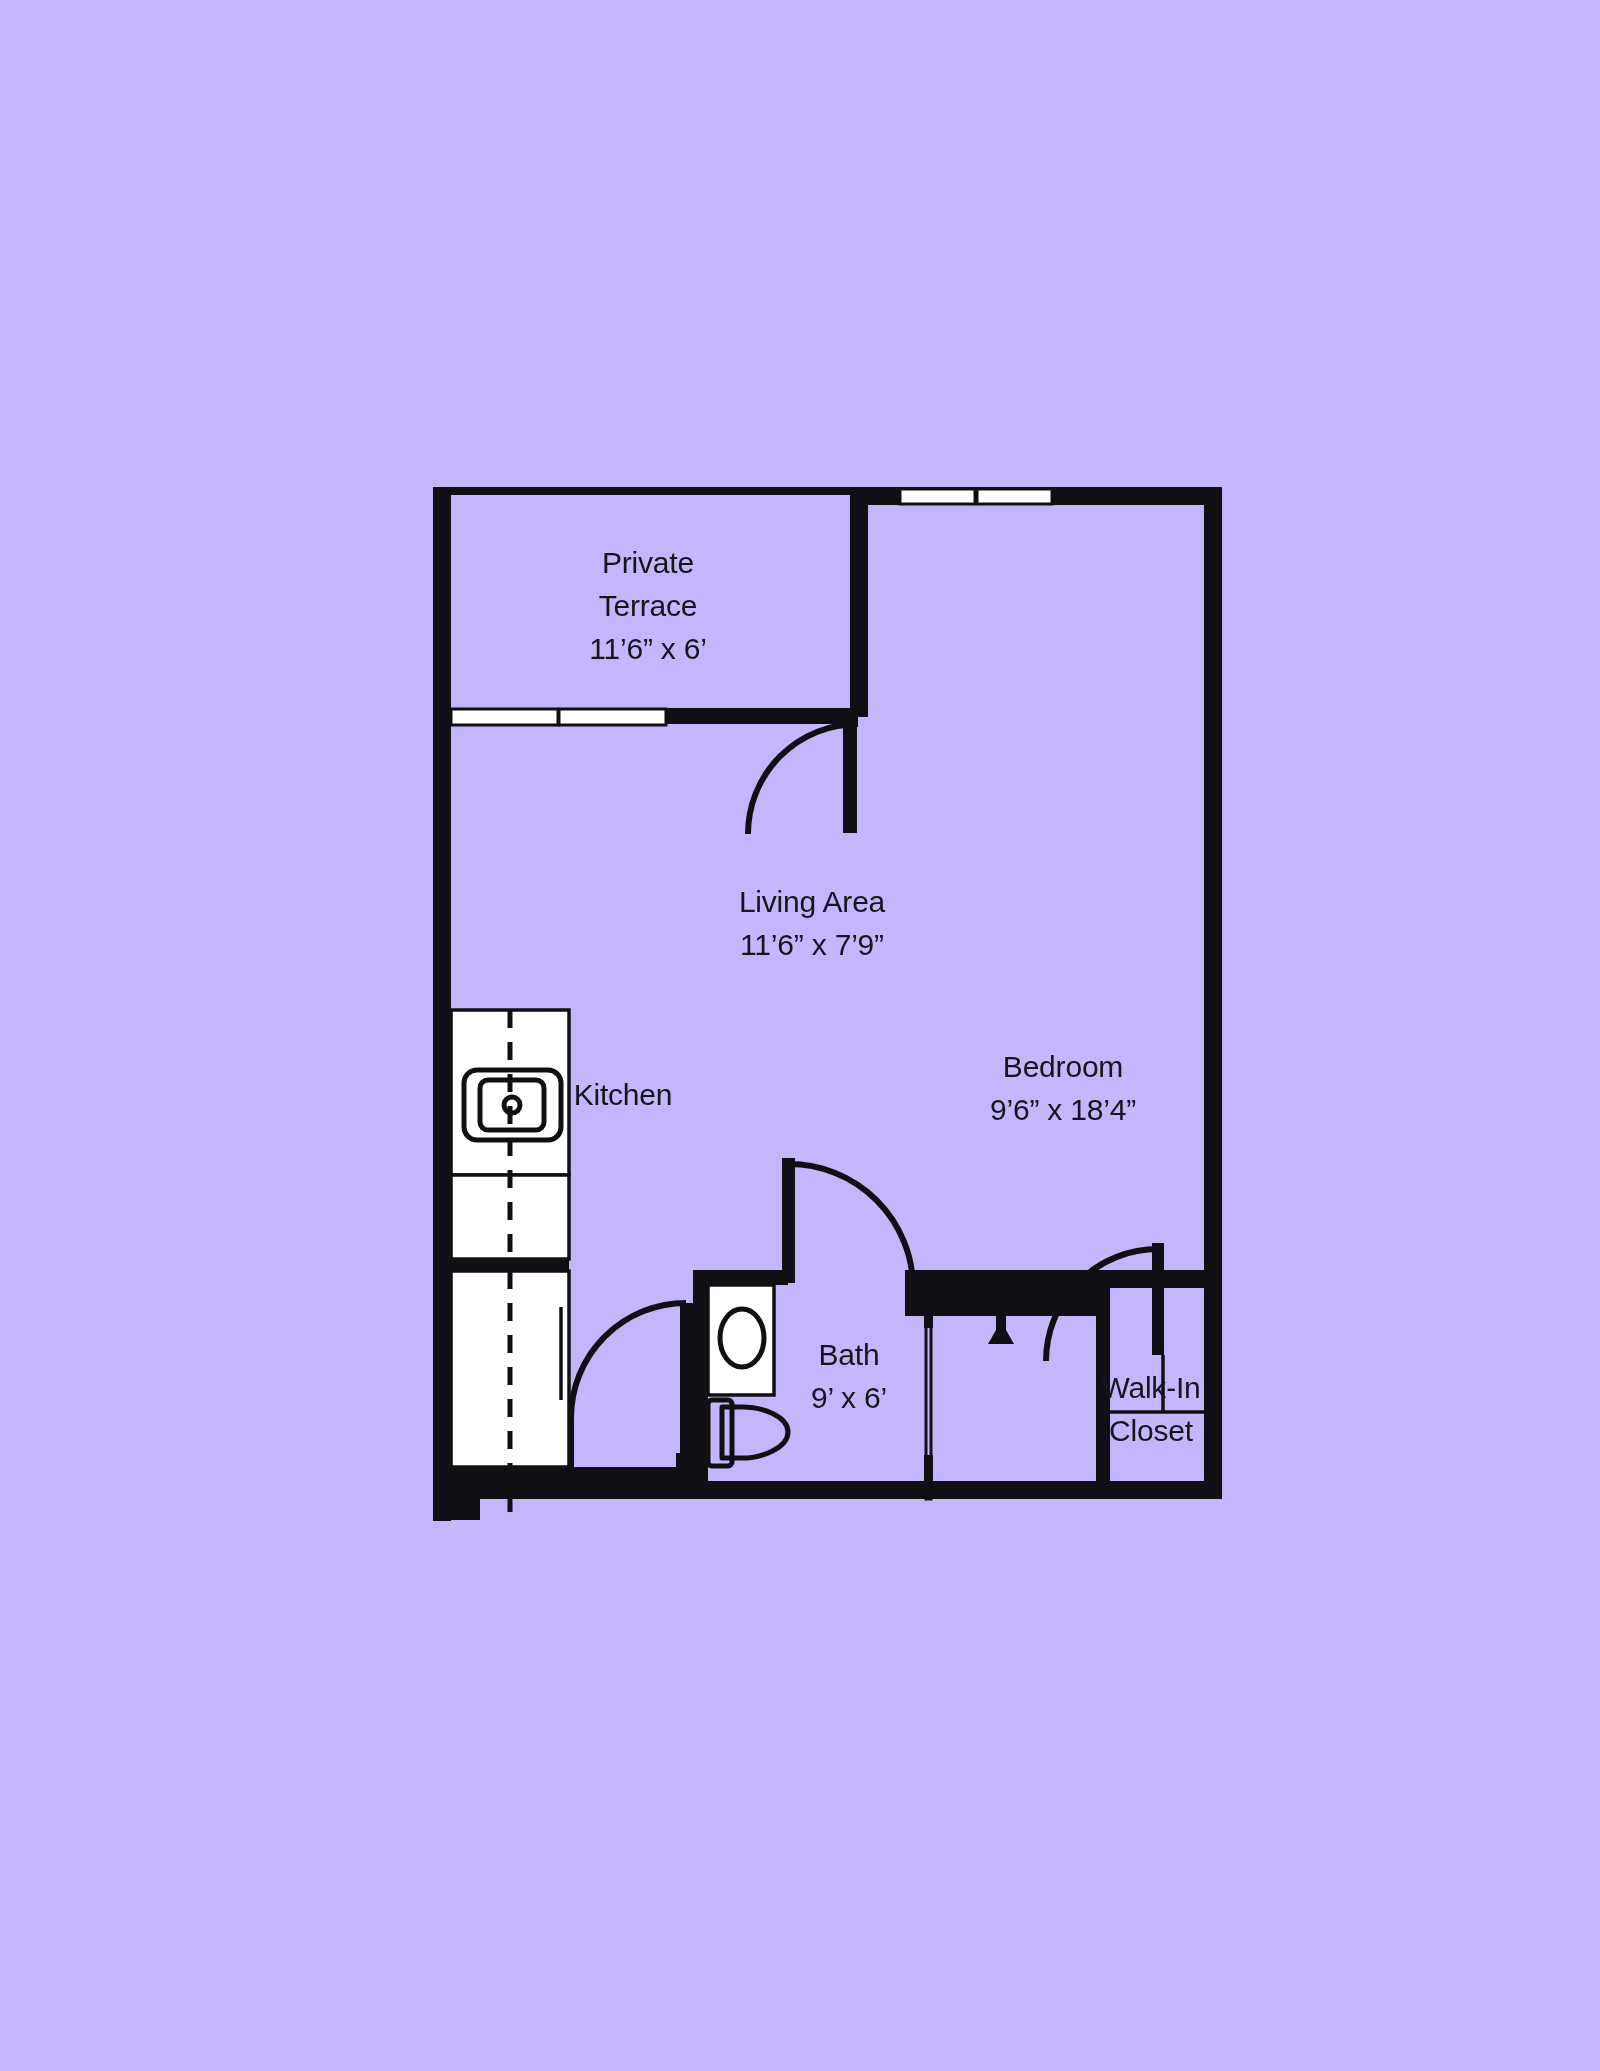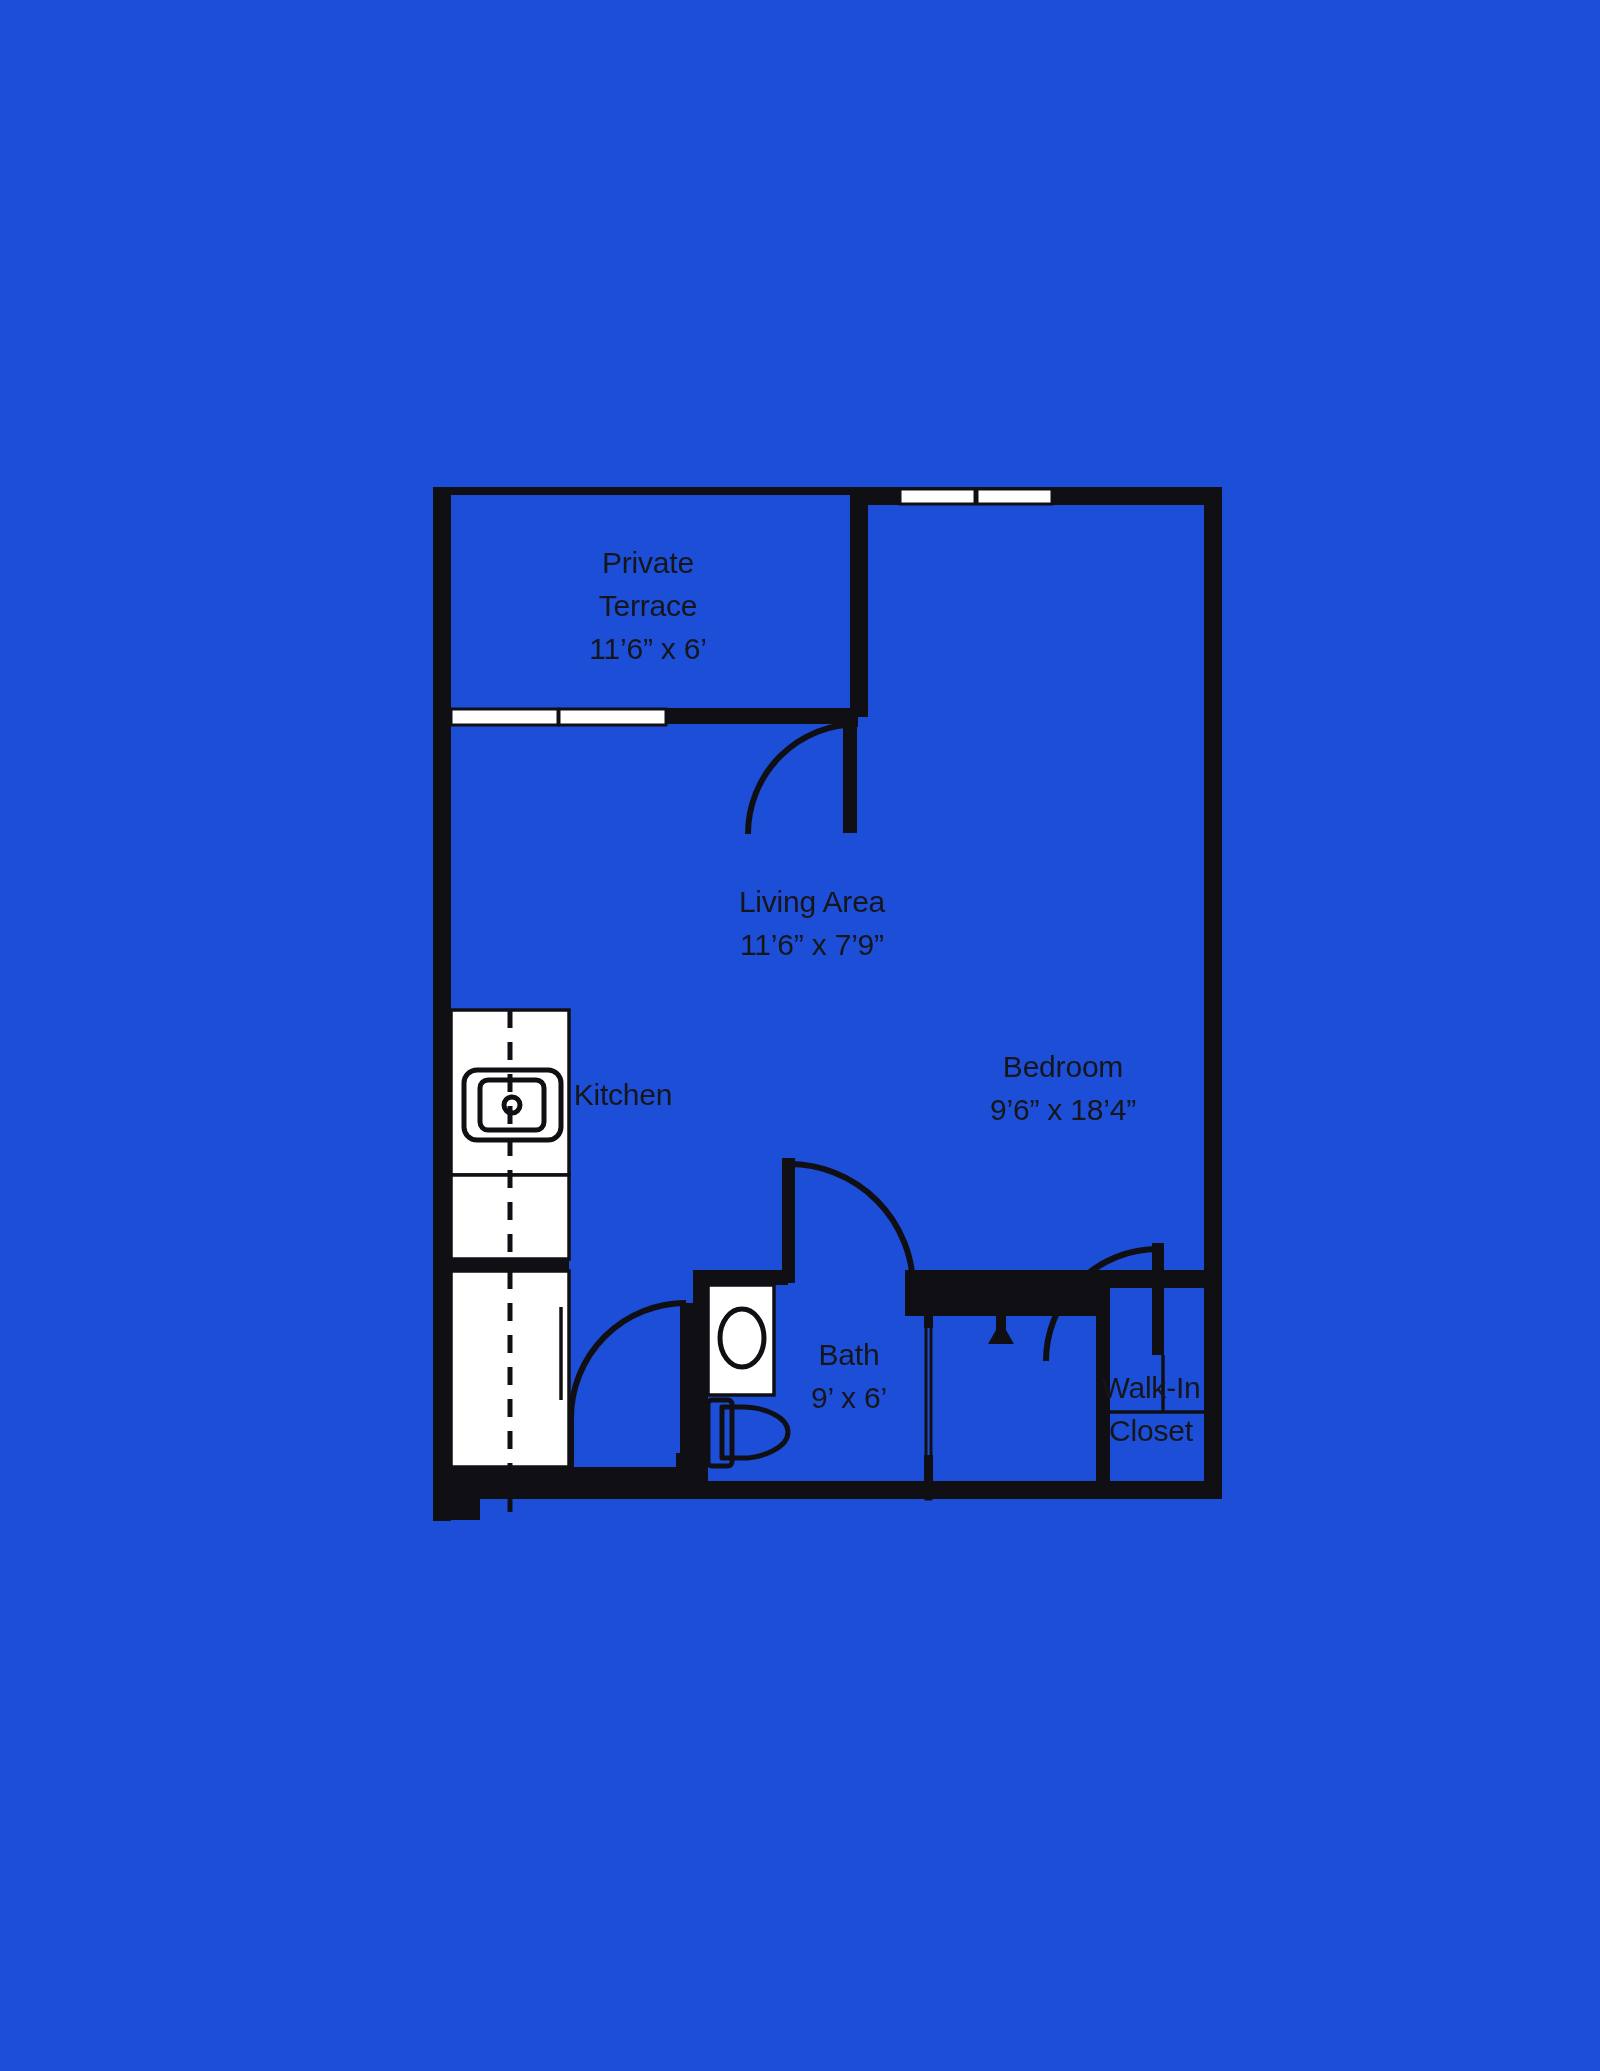--- a/index.html
+++ b/index.html
@@ -10,21 +10,21 @@
   body {
     width: 1600px;
     height: 2071px;
     font-family: "Liberation Sans", sans-serif;
     overflow: hidden;
   }
   #floorplan-root {
     position: relative;
     width: 1600px;
     height: 2071px;
-    background: #1d4ed8;
+    background: #c4b5fd;
   }
   svg#plan {
     display: block;
     width: 1600px;
     height: 2071px;
   }
   .wall      { fill: #101014; }
   .thinline  { fill: none; stroke: #101014; stroke-width: 3; }
   .fixture   { fill: none; stroke: #101014; stroke-width: 5; }
   .fixture-r { fill: none; stroke: #101014; stroke-width: 5; stroke-linejoin: round; stroke-linecap: round; }

